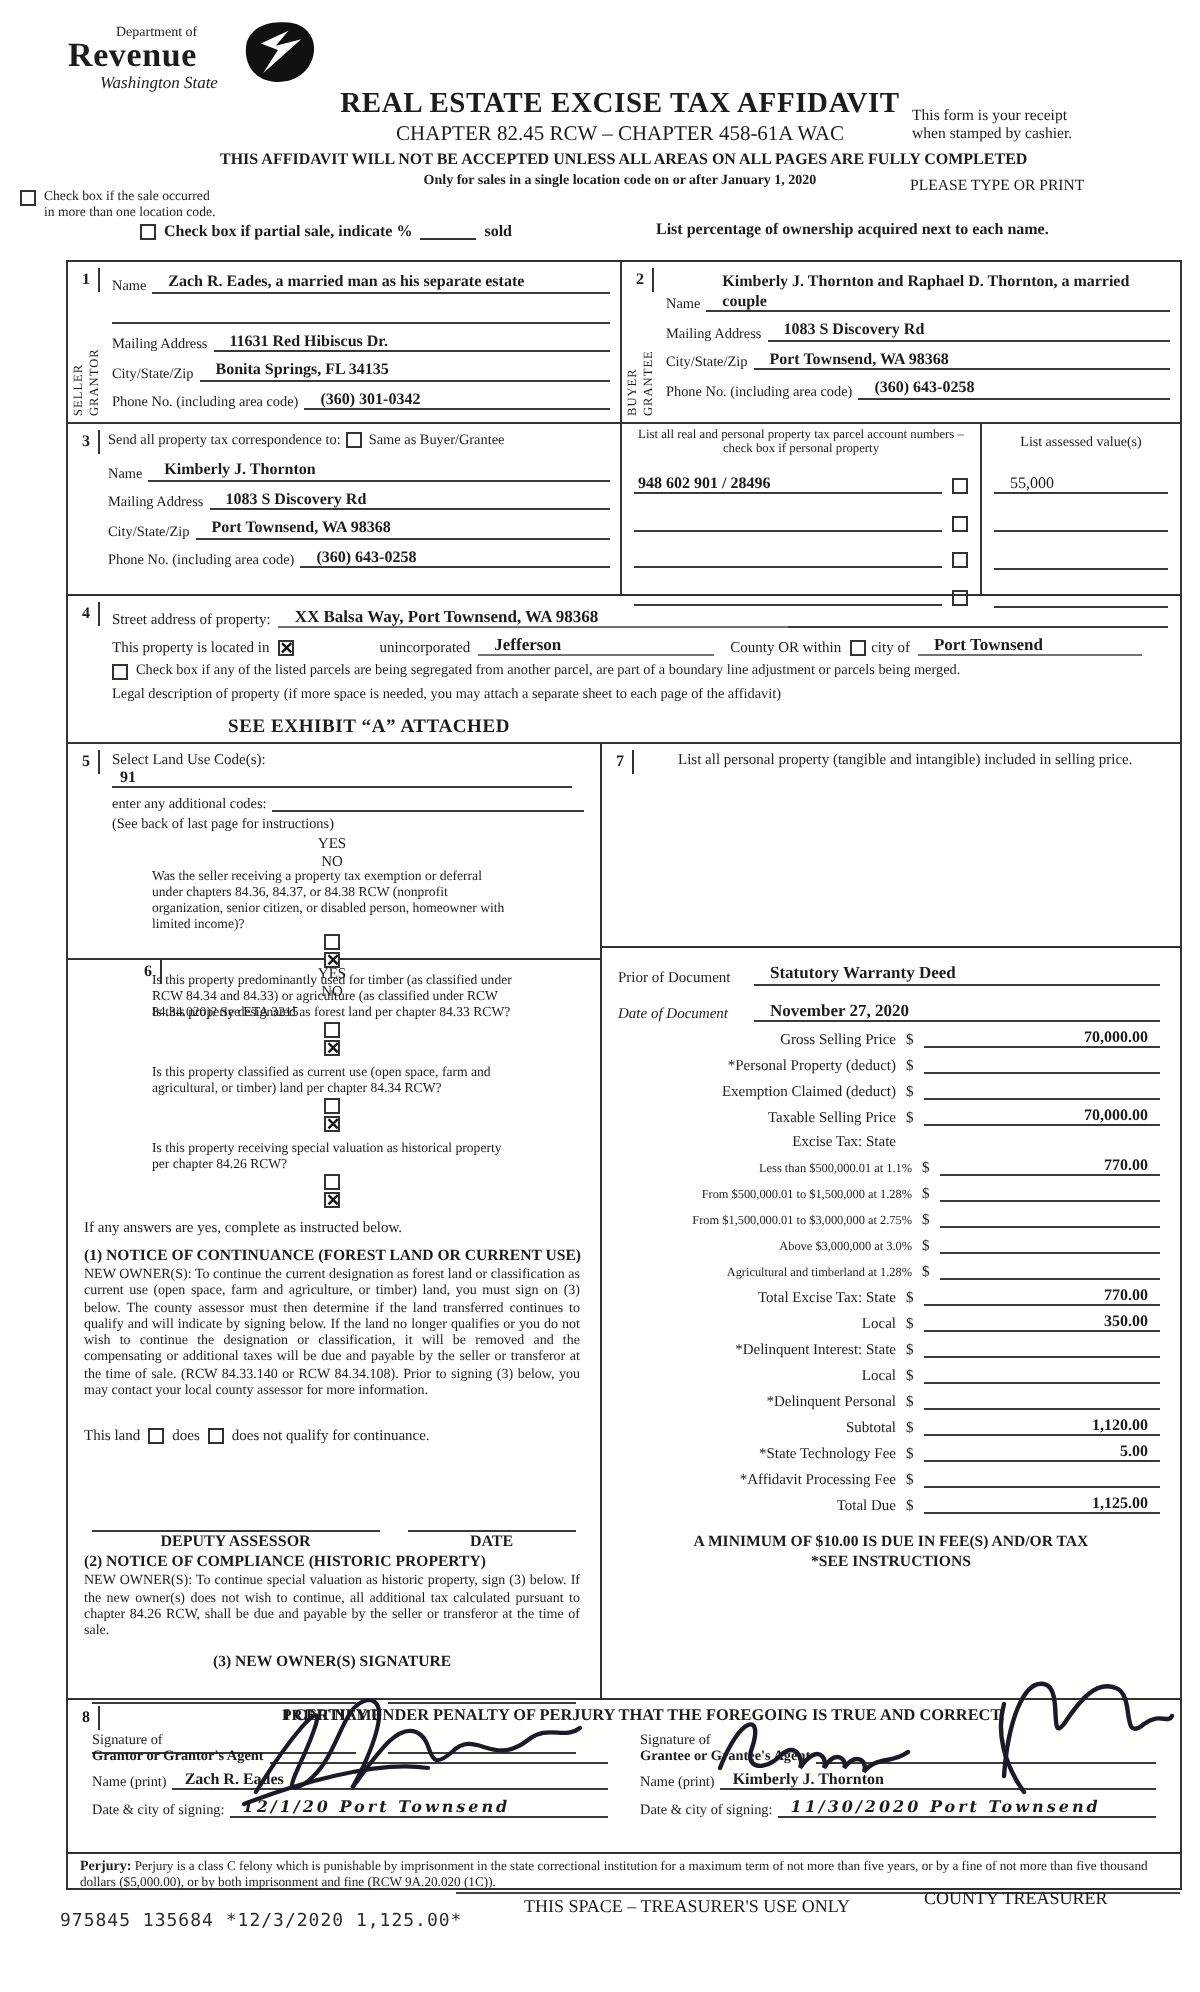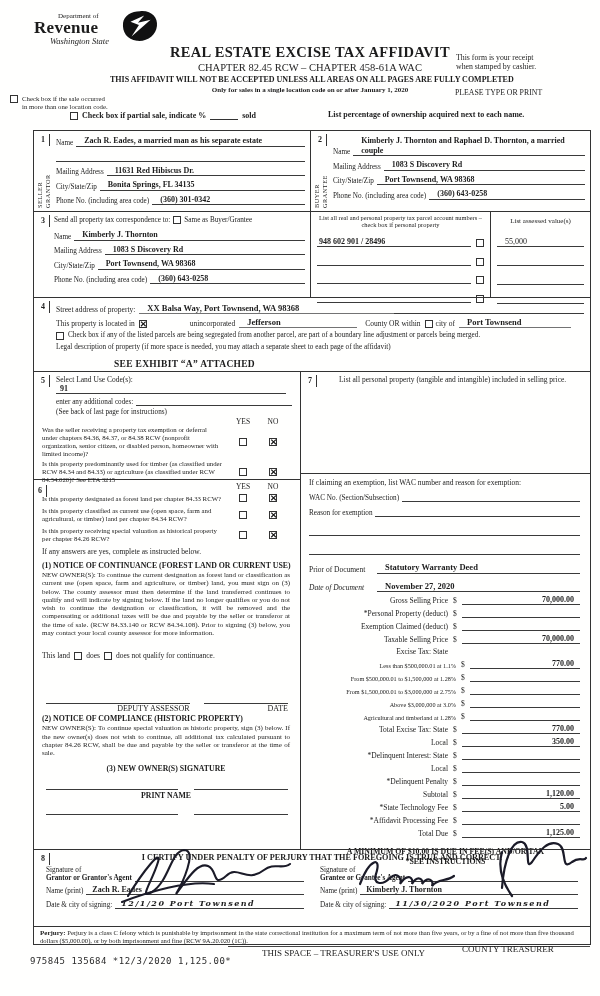--- a/index.html
+++ b/index.html
@@ -81,30 +81,30 @@
   
   .colL { position:absolute; left:0; top:0; bottom:0; width:267px; border-right:1px solid #333; }
   .colR { position:absolute; left:267px; right:0; top:0; bottom:0; }
   .sec5 { position:relative; height:108px; border-bottom:1px solid #333; padding:1px 4px 0 2px; }
   .sec6 { position:relative; padding:1px 4px 0 2px; }
   .s5hdr { font-size:7.5px; margin-left:20px; margin-top:2px; }
   .codeul { margin-left:20px; width:230px; border-bottom:1px solid #3a3a3a; font-weight:bold; font-size:8px; min-height:10px; padding-left:4px; }
   .addl { display:flex; align-items:flex-end; font-size:7.2px; margin:3px 4px 0 20px; }
   .addl .ulv { flex:1; border-bottom:1px solid #3a3a3a; min-height:9px; margin-left:3px; }
   .seeback { font-size:7.2px; margin-left:20px; margin-top:2px; }
-  .ynrow { display:flex; align-items:center; margin-top:2px; }
+  .ynrow { display:flex; align-items:center; margin-top:2px;flex-direction:column; }
   .qtext { width:192px; font-size:6.8px; line-height:8px; padding:0 4px 0 6px; }
   .yncell { width:30px; text-align:center; font-size:7.5px; }
   .ynhead { font-weight:normal; }
   .ifyes { font-size:7.5px; margin:4px 0 0 6px; }
   .ntitle { font-size:7.8px; font-weight:bold; margin:5px 0 0 6px; }
   .nbody { font-size:7px; line-height:8.3px; margin:1px 6px 0 6px; text-align:justify; }
   .thisland { display:flex; align-items:center; gap:4px; font-size:7.5px; margin:14px 0 0 6px; }
   .dalines { display:flex; margin:34px 8px 0 10px; gap:14px; }
-  .daline { text-align:right; font-size:8px; font-weight:normal; }
+  .daline { text-align:center; font-size:8px; font-weight:bold; }
   .daline .ln { border-bottom:1px solid #3a3a3a; height:10px; }
   .da1 { flex:1.7; } .da2 { flex:1; }
   .sig3 { text-align:center; font-size:7.8px; font-weight:bold; margin-top:6px; }
   .pnlines { display:flex; gap:16px; margin:8px 8px 0 10px; }
   .pnlines .ln { border-bottom:1px solid #3a3a3a; height:9px; flex:1; }
   .printname { text-align:center; font-size:7.8px; font-weight:bold; margin-top:1px; }
 
   .sec7 { position:relative; height:102px; border-bottom:1px solid #333; padding:2px 6px; }
   .s7txt { font-size:7.5px; line-height:9px; margin-left:32px; margin-top:1px; }
   .exm { padding:4px 10px 0 8px; }
@@ -414,33 +414,20 @@
           </div>
         </div>
       </div>
 
       <div class="colR">
         <div class="sec7">
           <div class="num">7</div>
           <div class="s7txt">List all personal property (tangible and intangible) included in selling price.</div>
         </div>
 
-        <div class="exm">
-          <div class="hdr">If claiming an exemption, list WAC number and reason for exemption:</div>
-          <div class="fld">
-              <span class="lab">WAC No. (Section/Subsection)</span>
-            <span class="ulv"></span>
-            </div>
-          <div class="fld">
-              <span class="lab">Reason for exemption</span>
-            <span class="ulv"></span>
-            </div>
-          <div class="blankul"></div>
-          <div class="blankul"></div>
-        </div>
 
         <div class="docrows">
           <div class="fld">
               <span class="lab" style="width:68px;">Prior of Document</span>
             <span class="ulv">Statutory Warranty Deed</span>
             </div>
           <div class="fld">
               <span class="lab" style="width:68px;font-style:italic;">Date of Document</span>
             <span class="ulv">November 27, 2020</span>
             </div>
@@ -507,21 +494,21 @@
               <span class="ml">*Delinquent Interest: State</span>
               <span class="d">$</span>
               <span class="ma"></span>
             </div>
           <div class="mrow">
               <span class="ml">Local</span>
               <span class="d">$</span>
               <span class="ma"></span>
             </div>
           <div class="mrow">
-              <span class="ml">*Delinquent Penalty</span>
+              <span class="ml">*Delinquent Personal</span>
               <span class="d">$</span>
               <span class="ma"></span>
             </div>
           <div class="mrow">
               <span class="ml">Subtotal</span>
               <span class="d">$</span>
               <span class="ma">1,120.00</span>
             </div>
           <div class="mrow">
               <span class="ml">*State Technology Fee</span>

